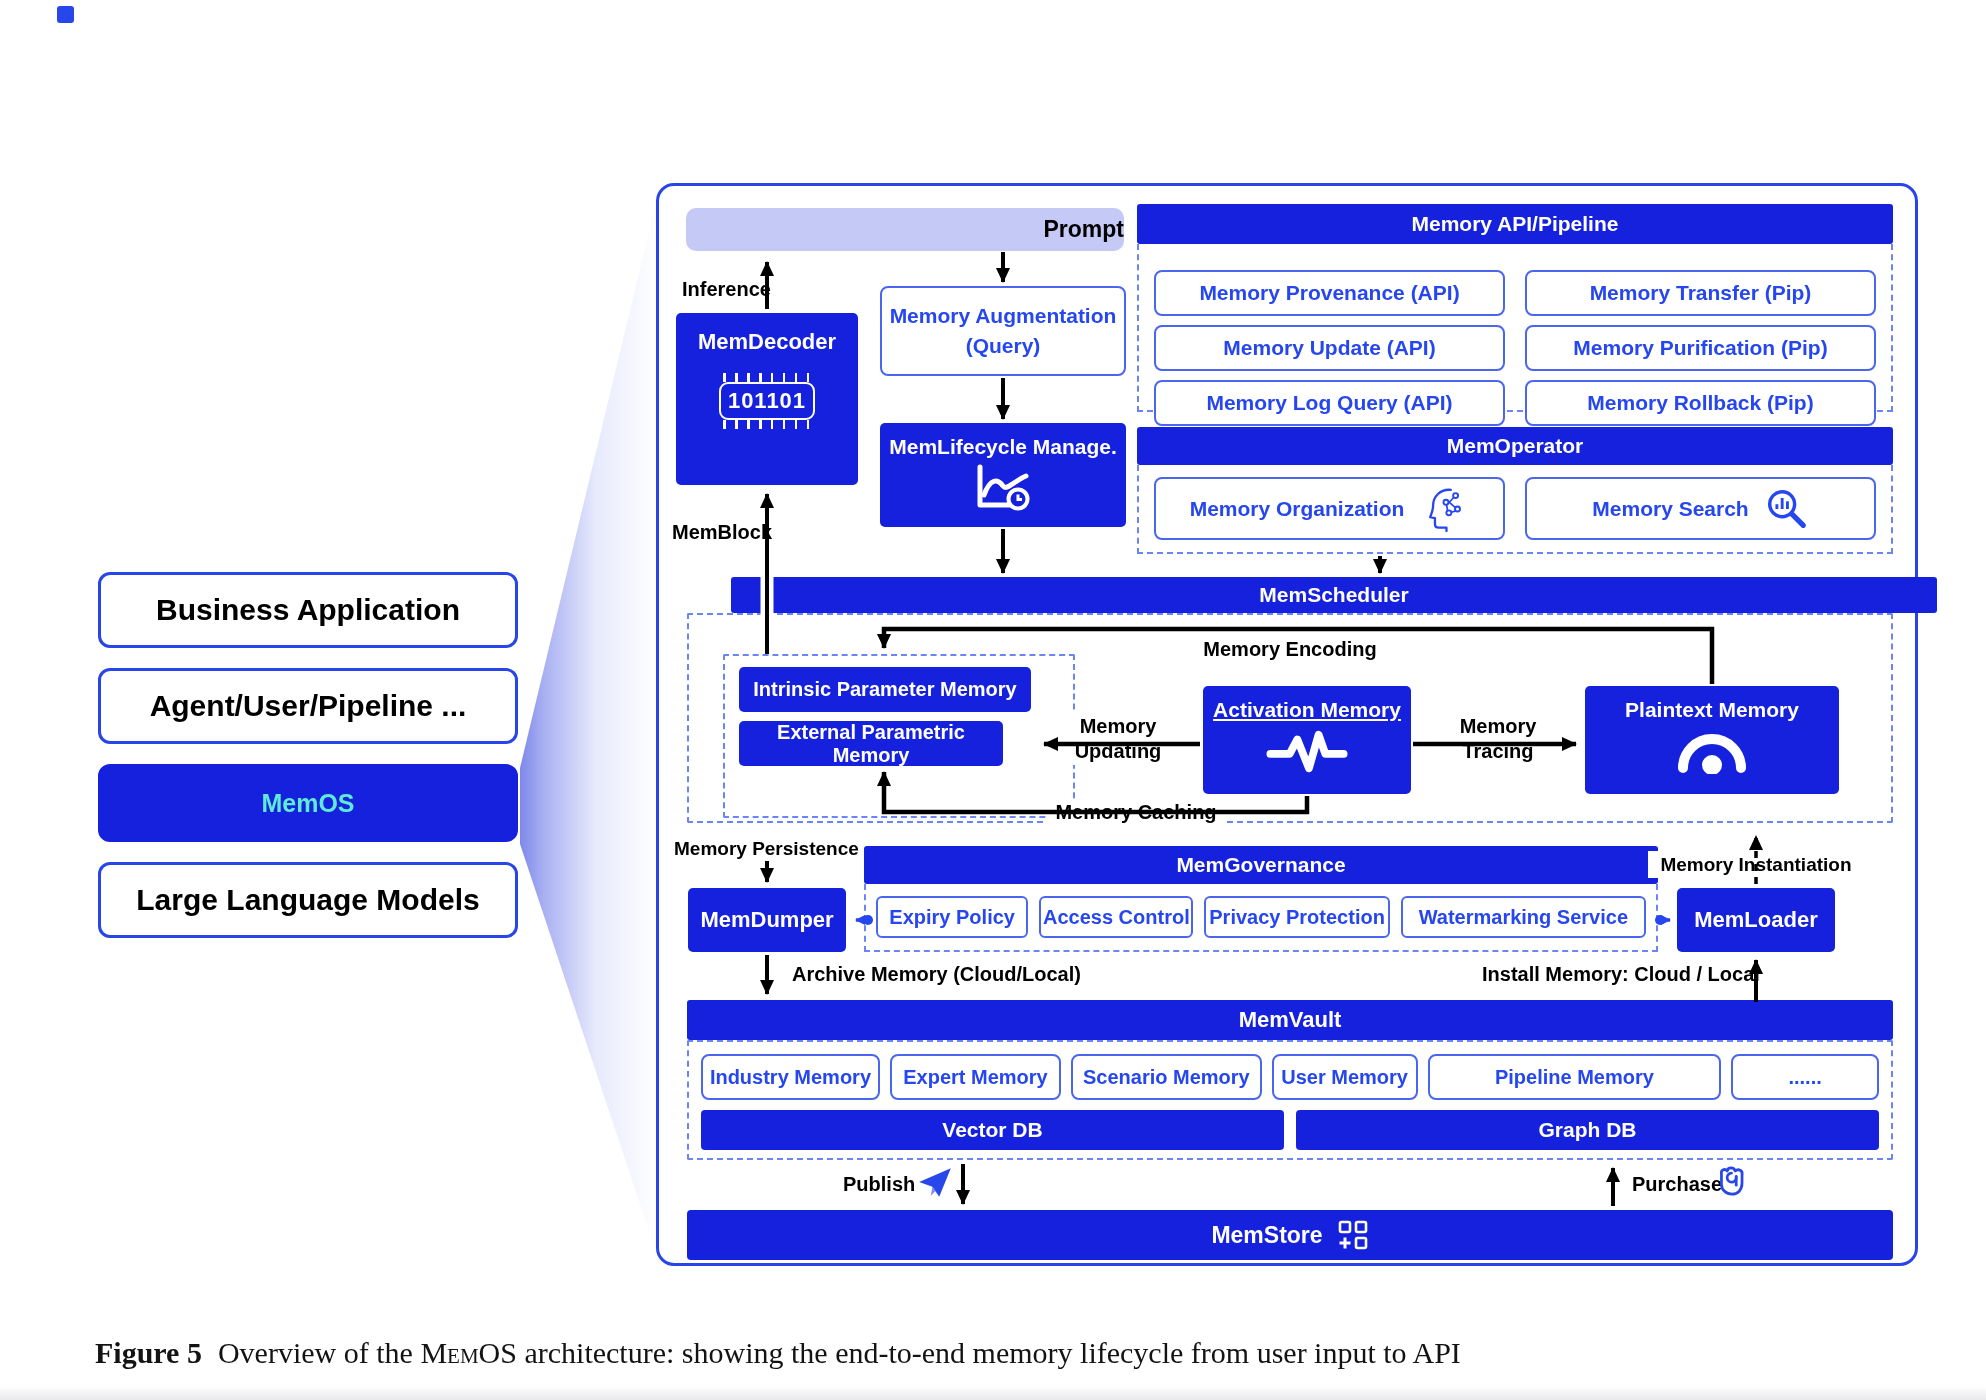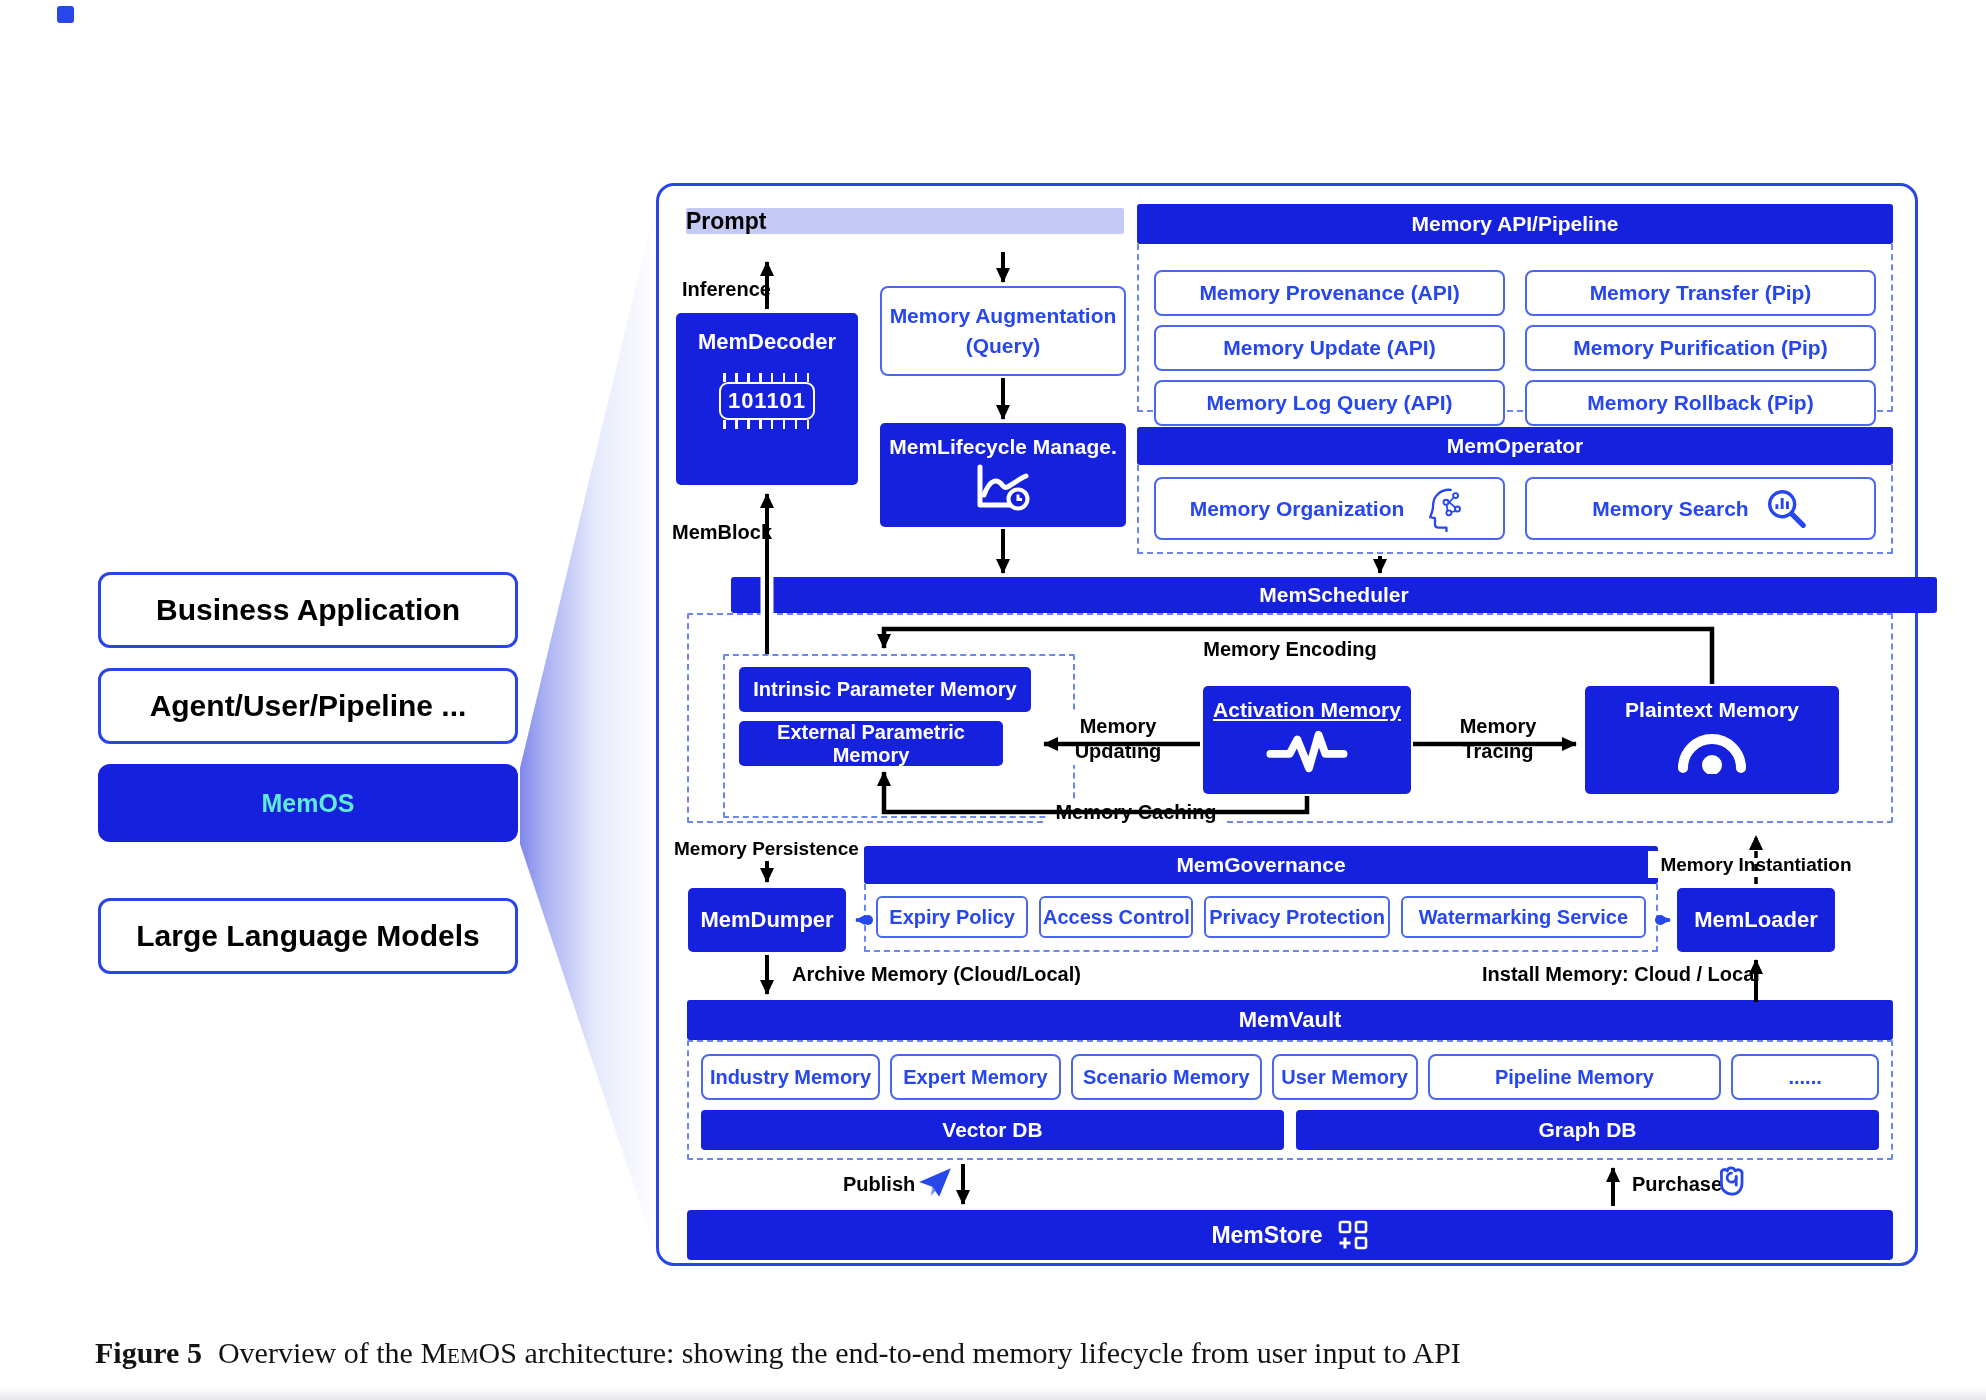--- a/index.html
+++ b/index.html
@@ -47,40 +47,40 @@
 
   <div class="leftbox" style="top:572px;height:76px;">
       <span>Business Application</span>
     </div>
   <div class="leftbox" style="top:668px;height:76px;">
       <span>Agent/User/Pipeline ...</span>
     </div>
   <div class="leftbox filled" style="top:764px;height:78px;">
       <span>MemOS</span>
     </div>
-  <div class="leftbox" style="top:862px;height:76px;margin-top:36px;">
+  <div class="leftbox" style="top:862px;height:76px;">
       <span>Large Language Models</span>
     </div>
 
   <svg class="abs" style="left:0;top:0;" width="1986" height="1400">
     <defs>
       <linearGradient id="fg" x1="0" y1="0" x2="1" y2="0">
         <stop offset="0" stop-color="#7e88ea"></stop>
         <stop offset="0.18" stop-color="#aab1f2"></stop>
         <stop offset="0.55" stop-color="#e7eafc"></stop>
         <stop offset="1" stop-color="#ffffff"></stop>
       </linearGradient>
     </defs>
     <polygon points="520,768 658,194 658,1258 520,844" fill="url(#fg)"></polygon>
   </svg>
 
   <div id="frame"></div>
 
-  <div class="abs" style="left:686px;top:208px;width:438px;height:26px;background:#c5c9f5;border-radius:2px;
-              display:flex;align-items:center;justify-content:flex-start;font-size:23px;font-weight:bold;color:#000;">
+  <div class="abs" style="left:686px;top:208px;width:438px;height:43px;background:#c5c9f5;border-radius:10px;
+              display:flex;align-items:center;justify-content:flex-end;font-size:23px;font-weight:bold;color:#000;">
     <span>Prompt</span>
   </div>
 
   <div class="lbl" style="left:682px;top:277px;">Inference</div>
 
   <div class="abs bluebox" style="left:676px;top:313px;width:182px;height:172px;flex-direction:column;justify-content:flex-start;padding-top:16px;">
     <div style="font-size:22px;">MemDecoder</div>
     <div style="margin-top:18px;">
       <div class="chip-pins"></div>
       <div class="chip-body">

